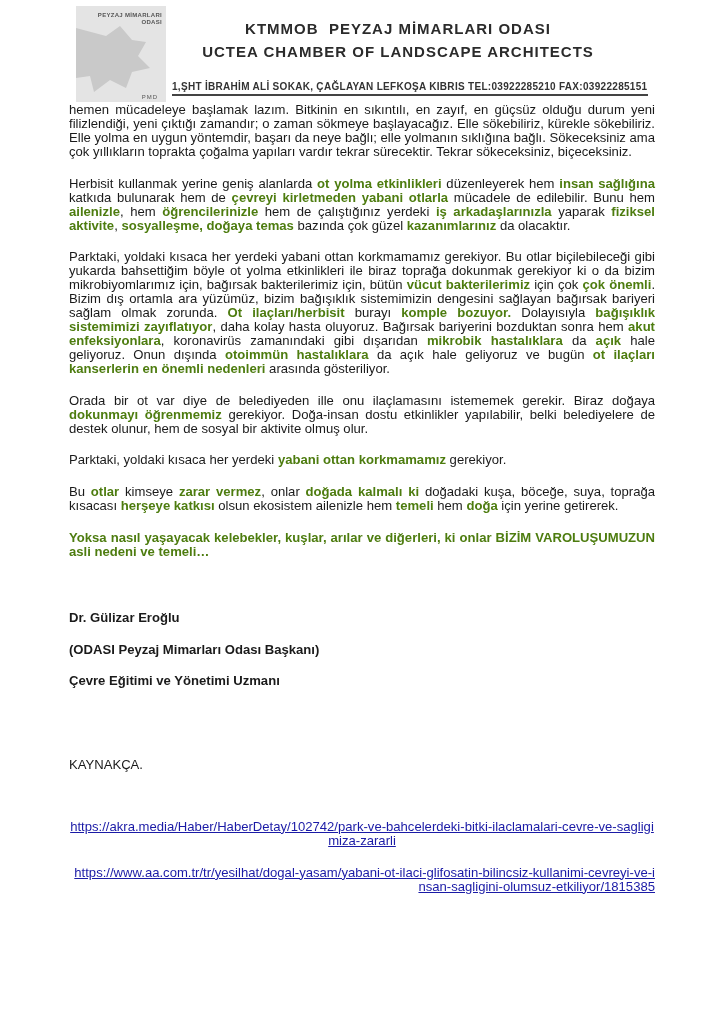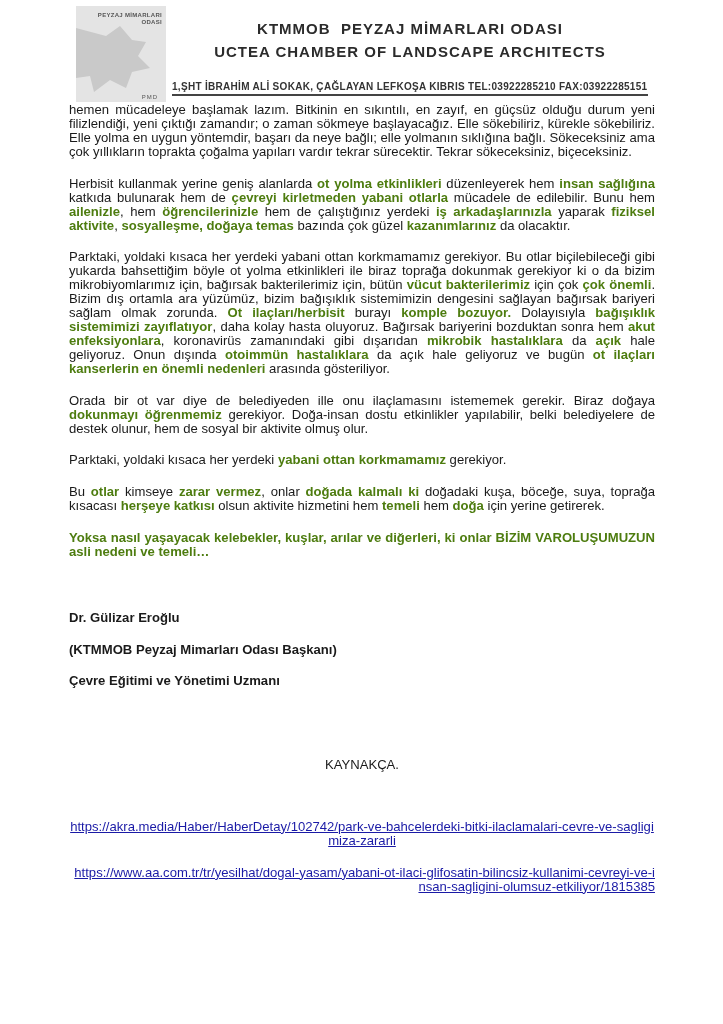--- a/index.html
+++ b/index.html
@@ -3,21 +3,21 @@
 <meta charset="utf-8">
 <style>
   html, body { margin: 0; padding: 0; background: #ffffff; }
   body { width: 723px; height: 1024px; position: relative; overflow: hidden;
          font-family: "Liberation Sans", sans-serif; color: #1a1a1a; }
   .letterhead { position: absolute; left: 76px; top: 6px; width: 572px; height: 98px; }
   .logo-box { position: absolute; left: 0; top: 0; width: 90px; height: 96px; background: #e4e4e4; overflow: hidden; }
   .logo-box svg { position: absolute; left: 0; top: 0; }
   .logo-text { position: absolute; right: 4px; top: 6px; font-size: 6px; letter-spacing: 0.3px; text-align: right; color: #555; line-height: 7px; font-weight: bold; }
   .logo-pmd { position: absolute; right: 8px; bottom: 2px; font-size: 6px; color: #555; letter-spacing: 1px; }
-  .lh-title { position: absolute; left: 96px; width: 476px; text-align: center; font-weight: bold; color: #2b2b2b; letter-spacing: 1px; }
+  .lh-title { position: absolute; left: 84px; width: 476px; text-align: center; font-weight: bold; color: #2b2b2b; letter-spacing: 1px; }
   .lh-title.t1 { top: 14px; font-size: 15px; }
   .lh-title.t2 { top: 37px; font-size: 15px; }
   .lh-address { position: absolute; left: 96px; top: 75px; width: 474px; font-size: 10px; font-weight: bold; color: #333; letter-spacing: 0.3px; white-space: nowrap; text-transform: uppercase; }
   .lh-rule { position: absolute; left: 96px; top: 88px; width: 476px; height: 2px; background: #444; }
   .content { position: absolute; left: 69px; top: 103px; width: 586px; font-size: 13.1px; line-height: 14px; }
   .content p { margin: 0 0 17.6px 0; text-align: justify; }
   .content b { font-weight: bold; color: #4d7c0f; }
   .sig { margin: 0 0 17.6px 0; font-weight: bold; }
   .spacer { height: 35px; }
   .spacer2 { height: 52px; }
@@ -42,31 +42,31 @@
   <div class="lh-address">1,ŞHT İBRAHİM ALİ SOKAK, ÇAĞLAYAN LEFKOŞA KIBRIS Tel:03922285210 Fax:03922285151</div>
   <div class="lh-rule"></div>
 </div>
 
 <div class="content">
   <p class="rich"><span>hemen mücadeleye başlamak lazım. Bitkinin en sıkıntılı, en zayıf, en güçsüz olduğu durum yeni filizlendiği, yeni çıktığı zamandır; o zaman sökmeye başlayacağız. Elle sökebiliriz, kürekle sökebiliriz. Elle yolma en uygun yöntemdir, başarı da neye bağlı; elle yolmanın sıklığına bağlı. Sökeceksiniz ama çok yıllıkların toprakta çoğalma yapıları vardır tekrar sürecektir. Tekrar sökeceksiniz, biçeceksiniz.</span></p>
   <p class="rich"><span>Herbisit kullanmak yerine geniş alanlarda </span><b>ot yolma etkinlikleri</b><span> düzenleyerek hem </span><b>insan sağlığına</b><span> katkıda bulunarak hem de </span><b>çevreyi kirletmeden yabani otlarla</b><span> mücadele de edilebilir. Bunu hem </span><b>ailenizle</b><span>, hem </span><b>öğrencilerinizle</b><span> hem de çalıştığınız yerdeki </span><b>iş arkadaşlarınızla</b><span> yaparak </span><b>fiziksel aktivite</b><span>, </span><b>sosyalleşme, doğaya temas</b><span> bazında çok güzel </span><b>kazanımlarınız</b><span> da olacaktır.</span></p>
   <p class="rich"><span>Parktaki, yoldaki kısaca her yerdeki yabani ottan korkmamamız gerekiyor. Bu otlar biçilebileceği gibi yukarda bahsettiğim  böyle ot yolma etkinlikleri ile biraz toprağa dokunmak gerekiyor ki o da bizim mikrobiyomlarımız için, bağırsak bakterilerimiz için, bütün </span><b>vücut bakterilerimiz</b><span> için çok </span><b>çok önemli</b><span>. Bizim dış ortamla ara yüzümüz, bizim bağışıklık sistemimizin dengesini sağlayan bağırsak bariyeri sağlam olmak zorunda. </span><b>Ot ilaçları/herbisit</b><span> burayı </span><b>komple bozuyor.</b><span> Dolayısıyla </span><b>bağışıklık sistemimizi zayıflatıyor</b><span>, daha kolay hasta oluyoruz. Bağırsak bariyerini bozduktan sonra hem </span><b>akut enfeksiyonlara</b><span>, koronavirüs zamanındaki gibi dışarıdan </span><b>mikrobik hastalıklara</b><span> da </span><b>açık</b><span> hale geliyoruz. Onun dışında </span><b>otoimmün hastalıklara</b><span> da açık hale geliyoruz ve bugün </span><b>ot ilaçları kanserlerin en önemli nedenleri</b><span> arasında gösteriliyor.</span></p>
   <p class="rich"><span>Orada bir ot var diye de belediyeden ille onu ilaçlamasını istememek gerekir. Biraz doğaya </span><b>dokunmayı öğrenmemiz</b><span> gerekiyor. Doğa-insan dostu etkinlikler yapılabilir, belki belediyelere de destek olunur, hem de sosyal bir aktivite olmuş olur.</span></p>
   <p class="rich"><span>Parktaki, yoldaki kısaca her yerdeki </span><b>yabani ottan korkmamamız</b><span> gerekiyor.</span></p>
-  <p class="rich"><span>Bu </span><b>otlar</b><span> kimseye </span><b>zarar vermez</b><span>, onlar </span><b>doğada kalmalı ki</b><span> doğadaki kuşa, böceğe, suya, toprağa kısacası </span><b>herşeye katkısı</b><span> olsun aktivite hizmetini hem </span><b>temeli</b><span> hem </span><b>doğa</b><span> için yerine getirerek.</span></p>
+  <p class="rich"><span>Bu </span><b>otlar</b><span> kimseye </span><b>zarar vermez</b><span>, onlar </span><b>doğada kalmalı ki</b><span> doğadaki kuşa, böceğe, suya, toprağa kısacası </span><b>herşeye katkısı</b><span> olsun ekosistem ailenizle hem </span><b>temeli</b><span> hem </span><b>doğa</b><span> için yerine getirerek.</span></p>
   <p class="rich"><b>Yoksa nasıl yaşayacak kelebekler, kuşlar, arılar ve diğerleri, ki onlar BİZİM VAROLUŞUMUZUN asli nedeni ve temeli…</b></p>
 
   <div class="spacer"></div>
 
   <div class="sig">Dr. Gülizar Eroğlu</div>
-  <div class="sig">(KTMMOB Peyzaj Mimarları Odası Başkanı)</div>
+  <div class="sig">(ODASI Peyzaj Mimarları Odası Başkanı)</div>
   <div class="sig">Çevre Eğitimi ve Yönetimi Uzmanı</div>
 
   <div class="spacer2"></div>
 
-  <p style="text-align:center;">KAYNAKÇA.</p>
+  <p style="text-align:left;">KAYNAKÇA.</p>
   <p style="text-align:center;margin-top:48px;">
     <a class="ref" href="#">https://akra.media/Haber/HaberDetay/102742/park-ve-bahcelerdeki-bitki-ilaclamalari-cevre-ve-sagligimiza-zararli</a>
   </p>
   <p style="text-align:right;">
     <a class="ref" href="#">https://www.aa.com.tr/tr/yesilhat/dogal-yasam/yabani-ot-ilaci-glifosatin-bilincsiz-kullanimi-cevreyi-ve-insan-sagligini-olumsuz-etkiliyor/1815385</a>
   </p>
 </div>
 
 </body></html>

